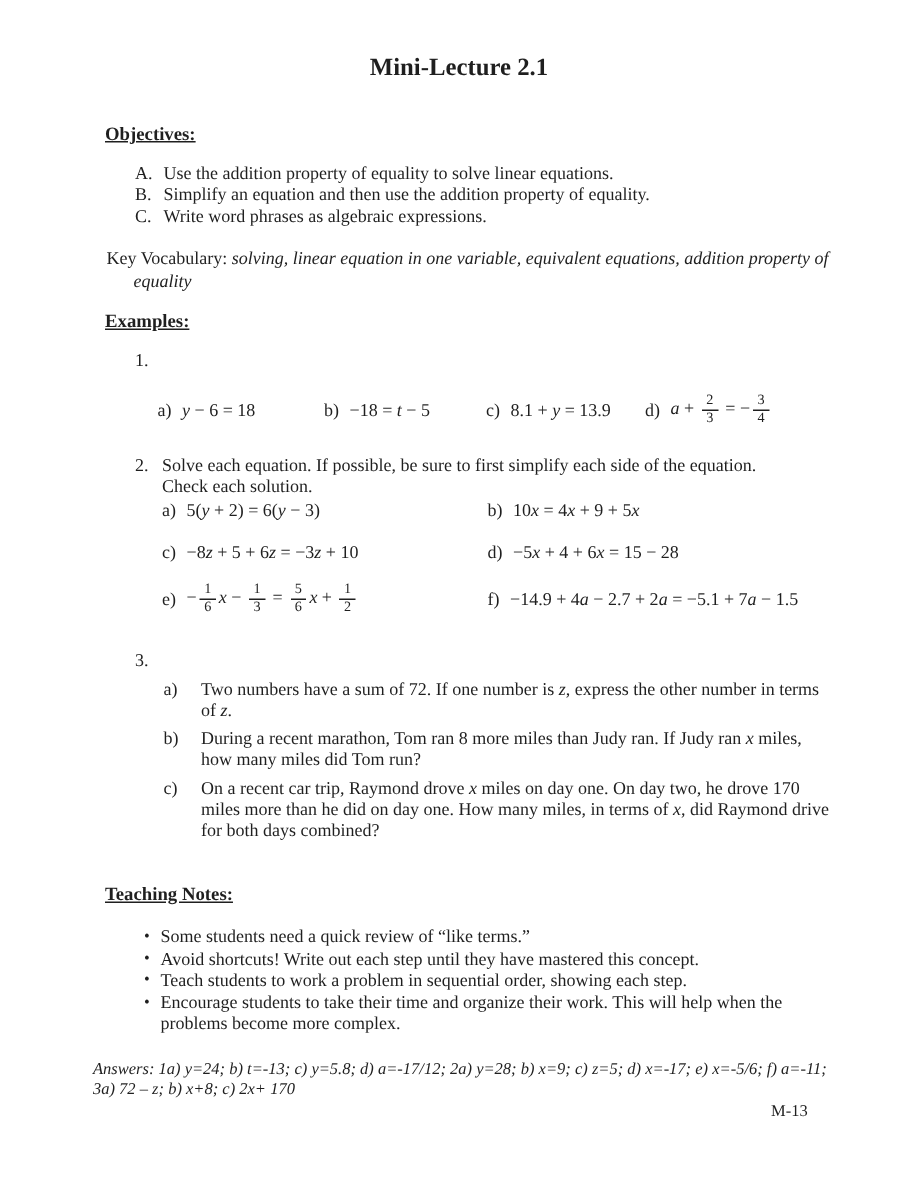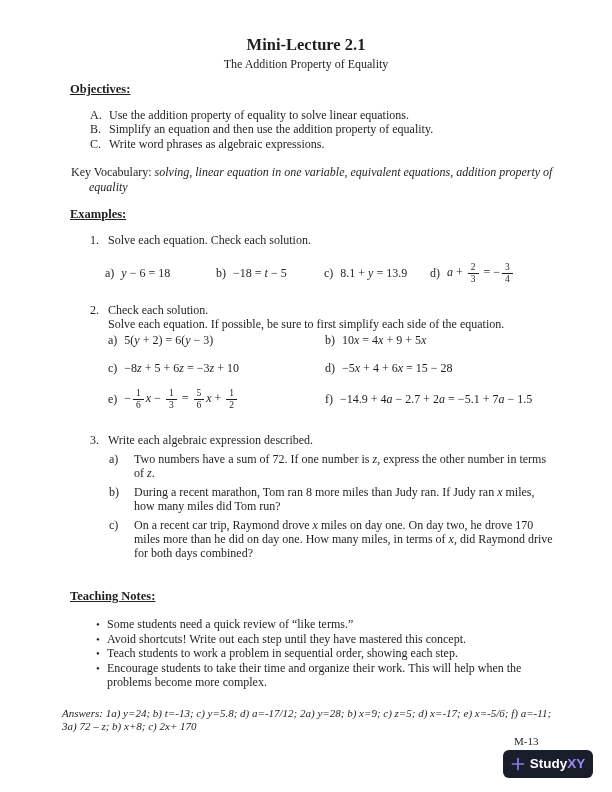--- a/index.html
+++ b/index.html
@@ -53,21 +53,20 @@
         font-family:"Liberation Sans",sans-serif;font-weight:bold;font-size:13.5px;}
   .logo-study{color:#ffffff;}
   .logo-xy{color:#9b8bf4;}
 </style>
 </head>
 <body>
 
 <div class="page">
 
   <div class="abs center title">Mini-Lecture 2.1</div>
-  <div class="abs center subtitle">The Addition Property of Equality</div>
 
   <div class="abs heading pos-obj-head">Objectives:</div>
 
   <div class="abs pos-obj-list">
     <div class="li">
       <span class="li-label">A.</span>
       <span>Use the addition property of equality to solve linear equations.</span>
     </div>
     <div class="li">
       <span class="li-label">B.</span>
@@ -81,21 +80,20 @@
 
   <p class="abs pos-vocab">
     <span>Key Vocabulary:</span>
     <span class="vit">solving, linear equation in one variable, equivalent equations, addition property of equality</span>
   </p>
 
   <div class="abs heading pos-ex-head">Examples:</div>
 
   <div class="abs pos-p1 numrow">
     <span class="num-label">1.</span>
-    <span>Solve each equation. Check each solution.</span>
   </div>
 
   <div class="abs pos-eqrow1">
     <div class="eq-item" style="left:105px">
       <span class="part-label">a)</span>
       <span class="math"><span class="vit">y</span><span> − 6 = 18</span></span>
     </div>
     <div class="eq-item" style="left:216px">
       <span class="part-label">b)</span>
       <span class="math"><span>−18 = </span><span class="vit">t</span><span> − 5</span></span>
@@ -112,22 +110,22 @@
           </span><span> = −</span><span class="frac">
             <span class="num">3</span>
             <span class="den">4</span>
           </span></span>
     </div>
   </div>
 
   <div class="abs pos-p2 numrow">
     <span class="num-label">2.</span>
     <span>
+      <span style="display:block">Solve each equation. If possible, be sure to first simplify each side of the equation.</span>
       <span style="display:block">Check each solution.</span>
-      <span style="display:block">Solve each equation. If possible, be sure to first simplify each side of the equation.</span>
     </span>
   </div>
 
   <div class="abs eq2-row r1">
     <div class="col-a">
       <span class="part-label">a)</span>
       <span class="math"><span>5(</span><span class="vit">y</span><span> + 2) = 6(</span><span class="vit">y</span><span> − 3)</span></span>
     </div>
     <div class="col-b">
       <span class="part-label">b)</span>
@@ -164,21 +162,20 @@
           </span></span>
     </div>
     <div class="col-b">
       <span class="part-label">f)</span>
       <span class="math"><span>−14.9 + 4</span><span class="vit">a</span><span> − 2.7 + 2</span><span class="vit">a</span><span> = −5.1 + 7</span><span class="vit">a</span><span> − 1.5</span></span>
     </div>
   </div>
 
   <div class="abs pos-p3 numrow">
     <span class="num-label">3.</span>
-    <span>Write each algebraic expression described.</span>
   </div>
 
   <div class="abs wp wp3a">
     <span class="num-label part-label">a)</span>
     <div class="wp-text"><span>Two numbers have a sum of 72. If one number is </span><span class="vit">z</span><span>, express the other number in terms of </span><span class="vit">z</span><span>.</span></div>
   </div>
   <div class="abs wp wp3b">
     <span class="num-label part-label">b)</span>
     <div class="wp-text"><span>During a recent marathon, Tom ran 8 more miles than Judy ran. If Judy ran </span><span class="vit">x</span><span> miles, how many miles did Tom run?</span></div>
   </div>
@@ -208,22 +205,14 @@
     </div>
   </div>
 
   <div class="abs pos-answers">
     <div>Answers:  1a) y=24; b) t=-13; c) y=5.8; d) a=-17/12;  2a) y=28; b) x=9; c) z=5; d) x=-17; e) x=-5/6; f) a=-11;</div>
     <div>3a) 72 – z; b) x+8; c) 2x+ 170</div>
   </div>
 
   <div class="abs pos-pagenum">M-13</div>
 
-  <div class="abs logo">
-    <svg width="14" height="14" viewBox="0 0 14 14">
-      <path d="M7 1.5 V12.5 M1.5 7 H12.5" stroke="#8a7cf0" stroke-width="1.7" stroke-linecap="round" fill="none"></path>
-    </svg>
-    <span>
-      <span class="logo-study">Study</span><span class="logo-xy">XY</span>
-    </span>
-  </div>
 
 </div>
 
 </body></html>

